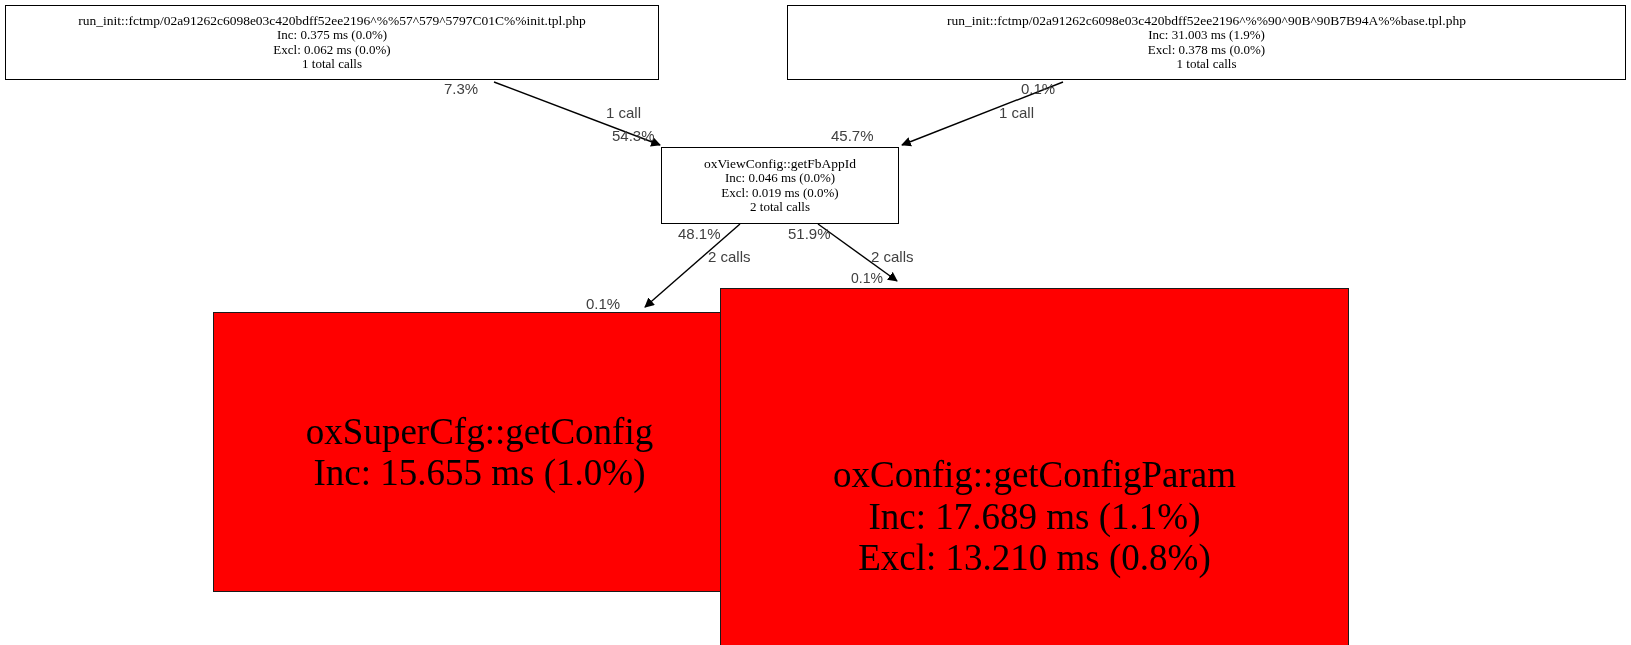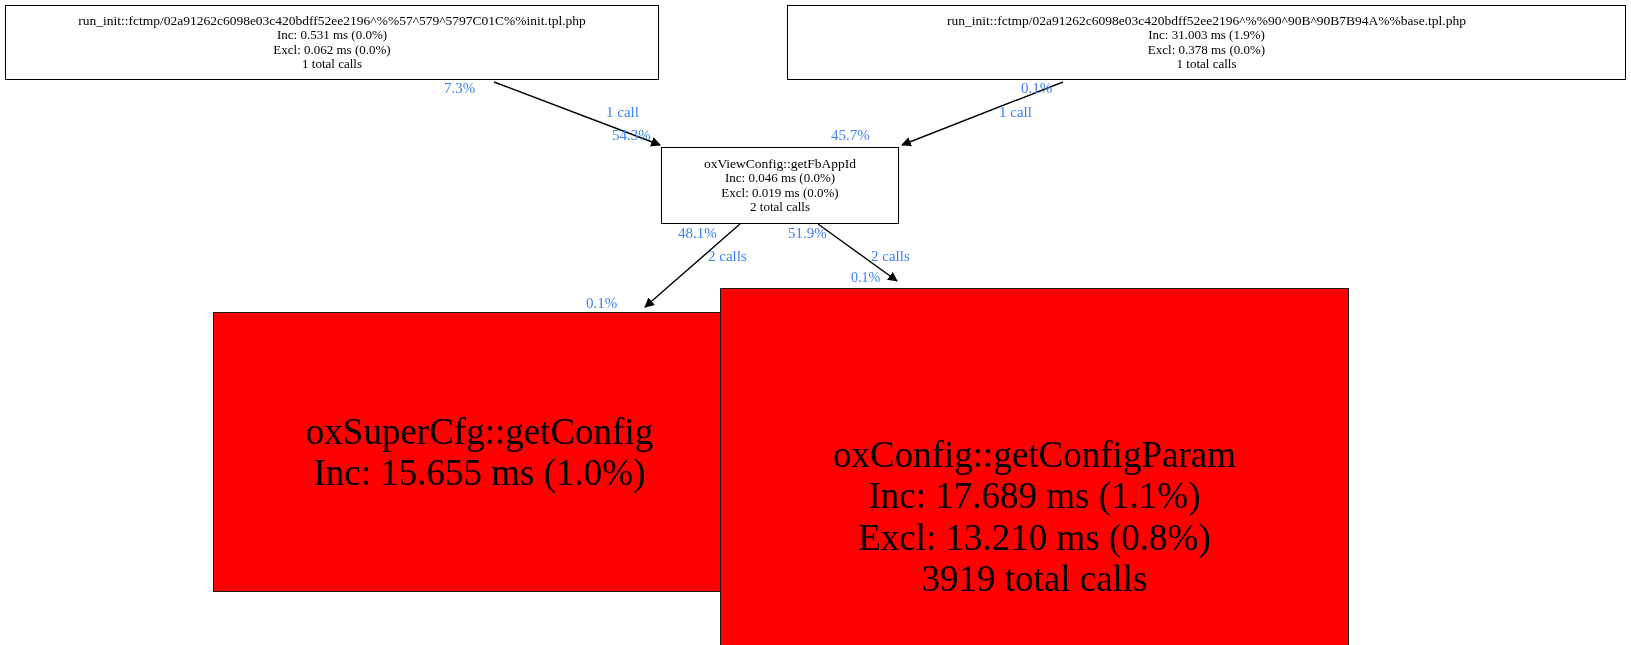--- a/index.html
+++ b/index.html
@@ -55,22 +55,22 @@
   
   .node-hot {
     background: #ff0000;
     border: 1px solid #1a1a1a;
   }
   .node-hot .title { font-size: 37px; }
   .node-hot .line  { font-size: 37px; }
 
   .edge-label {
     position: absolute;
-    color: #3b82f6;
-    font-family: Liberation Serif, serif;
+    color: #404040;
+    font-family: Liberation Sans, sans-serif;
     font-size: 15px;
     white-space: nowrap;
     line-height: 1;
   }
   .edge-label.sm { font-size: 14px; }
 </style>
 </head>
 <body>
 
 <div id="canvas">
@@ -86,21 +86,21 @@
 
     <line x1="1063" y1="82" x2="902" y2="145" stroke="#000000" stroke-width="1.4" marker-end="url(#arrow)"></line>
 
     <line x1="740" y1="224" x2="645" y2="307" stroke="#000000" stroke-width="1.4" marker-end="url(#arrow)"></line>
 
     <line x1="818" y1="224" x2="897" y2="281" stroke="#000000" stroke-width="1.4" marker-end="url(#arrow)"></line>
   </svg>
 
   <div class="node node-small" style="left:5px; top:5px; width:654px; height:75px;">
     <span class="title">run_init::fctmp/02a91262c6098e03c420bdff52ee2196^%%57^579^5797C01C%%init.tpl.php</span>
-    <span class="line">Inc: 0.531 ms (0.0%)</span>
+    <span class="line">Inc: 0.375 ms (0.0%)</span>
     <span class="line">Excl: 0.062 ms (0.0%)</span>
     <span class="line">1 total calls</span>
   </div>
 
   <div class="node node-small" style="left:787px; top:5px; width:839px; height:75px;align-items:center;">
     <span class="title">run_init::fctmp/02a91262c6098e03c420bdff52ee2196^%%90^90B^90B7B94A%%base.tpl.php</span>
     <span class="line">Inc: 31.003 ms (1.9%)</span>
     <span class="line">Excl: 0.378 ms (0.0%)</span>
     <span class="line">1 total calls</span>
   </div>
@@ -114,21 +114,20 @@
 
   <div class="node node-hot" style="left:213px; top:312px; width:533px; height:280px;">
     <span class="title">oxSuperCfg::getConfig</span>
     <span class="line">Inc: 15.655 ms (1.0%)</span>
   </div>
 
   <div class="node node-hot" style="left:720px; top:288px; width:629px; height:457px;">
     <span class="title">oxConfig::getConfigParam</span>
     <span class="line">Inc: 17.689 ms (1.1%)</span>
     <span class="line">Excl: 13.210 ms (0.8%)</span>
-    <span class="line">3919 total calls</span>
   </div>
 
   <div class="edge-label" style="left:444px; top:81px;">7.3%</div>
   <div class="edge-label" style="left:606px; top:105px;">1 call</div>
   <div class="edge-label" style="left:612px; top:128px;">54.3%</div>
 
   <div class="edge-label" style="left:1021px; top:81px;">0.1%</div>
   <div class="edge-label" style="left:999px; top:105px;">1 call</div>
   <div class="edge-label" style="left:831px; top:128px;">45.7%</div>
 

